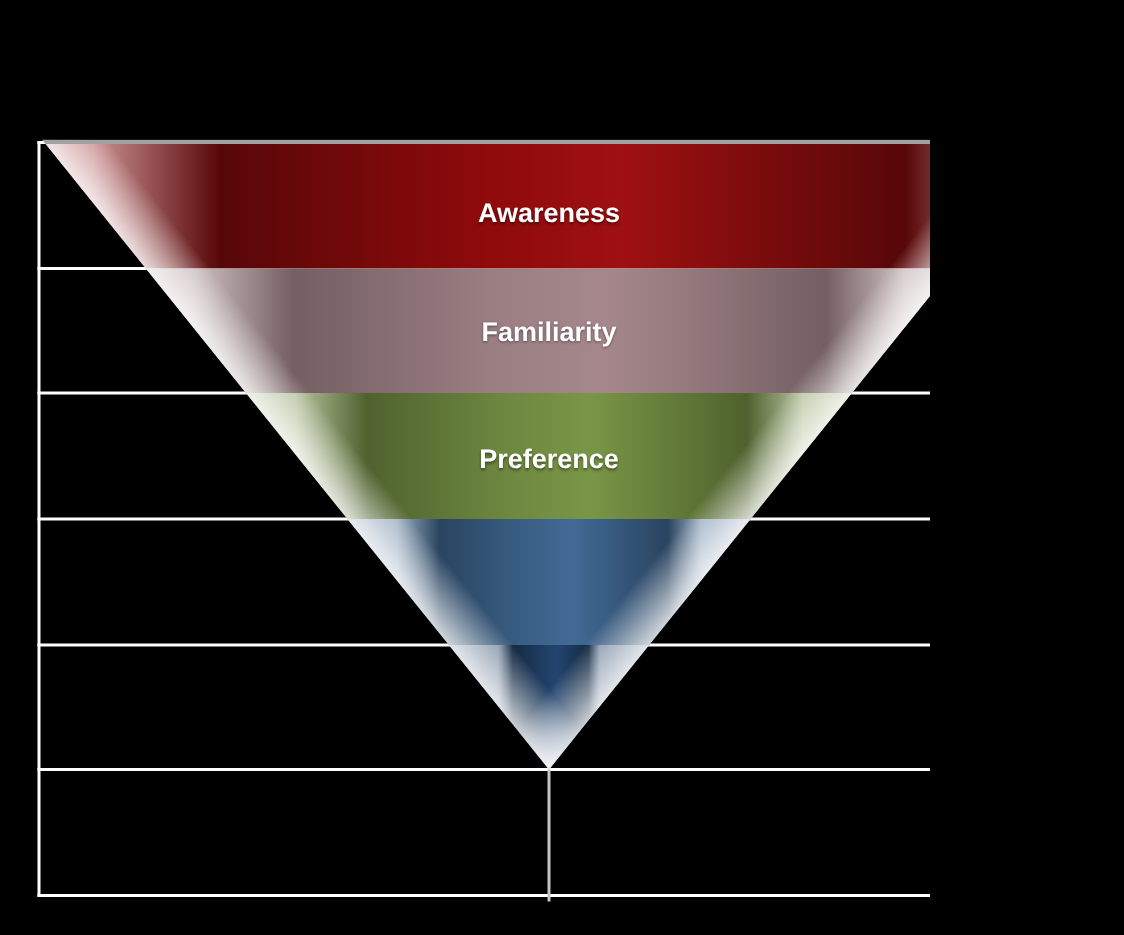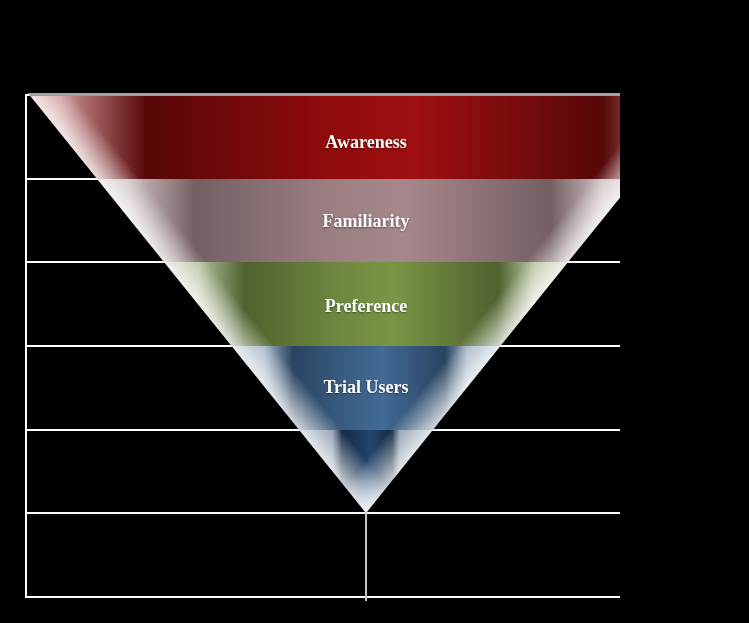--- a/index.html
+++ b/index.html
@@ -1,18 +1,18 @@
 <!DOCTYPE html>
 <html style="--grid: #FFFFFF; --label: #FFFFFF; --cap: #A2A2A2; --stem: #C4C4C4;"><head>
 <meta charset="utf-8">
 <style>
   html,body{margin:0;padding:0;background:#000;}
   .screen{
     position:relative;width:620px;height:623px;background:#000;overflow:hidden;
-    font-family:Liberation Serif, serif;
+    font-family:Liberation Sans, sans-serif;
   }
   
   .hline{position:absolute;left:25px;width:680px;height:2px;background:var(--grid,#fff);}
   .vline{position:absolute;top:94px;width:2px;height:504px;background:var(--grid,#fff);}
   .stem{position:absolute;left:365px;top:513px;width:2px;height:88px;background:var(--stem,#c4c4c4);}
   
   .funnel{
     position:absolute;left:28px;top:93px;width:676px;height:420px;
     clip-path:polygon(0 0,100% 0,50% 100%);
   }
@@ -52,15 +52,14 @@
     <div class="stage" id="stage-3" style="top: 252.98px; height: 84.46px; background: linear-gradient(90deg, rgb(157, 175, 194) 236.6px, rgb(42, 68, 96) 265px, rgb(58, 95, 133) 321.8px, rgb(65, 106, 149) 354.2px, rgb(42, 68, 96) 417.1px, rgb(157, 175, 194) 439.4px);"></div>
     <div class="stage" id="stage-4" style="top: 336.64px; height: 84.46px; background: linear-gradient(90deg, rgb(131, 148, 168) 304.2px, rgb(21, 42, 67) 313.7px, rgb(30, 60, 96) 332.6px, rgb(35, 69, 110) 343.4px, rgb(21, 42, 67) 364.4px, rgb(131, 148, 168) 371.8px);"></div>
     <div class="glow glow-left"></div>
     <div class="glow glow-right"></div>
     <div class="cap"></div>
   </div>
 
   <div class="stage-label" style="top:131px">Awareness</div>
   <div class="stage-label" style="top:210px">Familiarity</div>
   <div class="stage-label" style="top:295px">Preference</div>
-  <div class="stage-label" style="top:376px">Trial Users</div>
 
 </div>
 
 </body></html>

